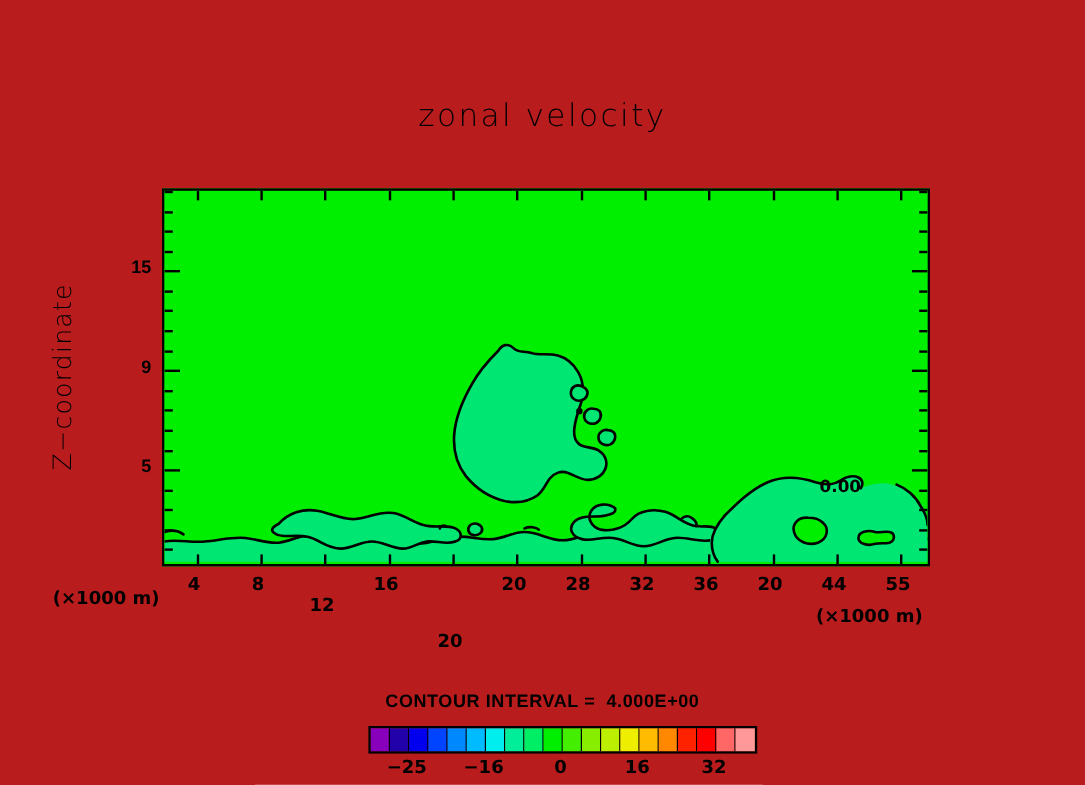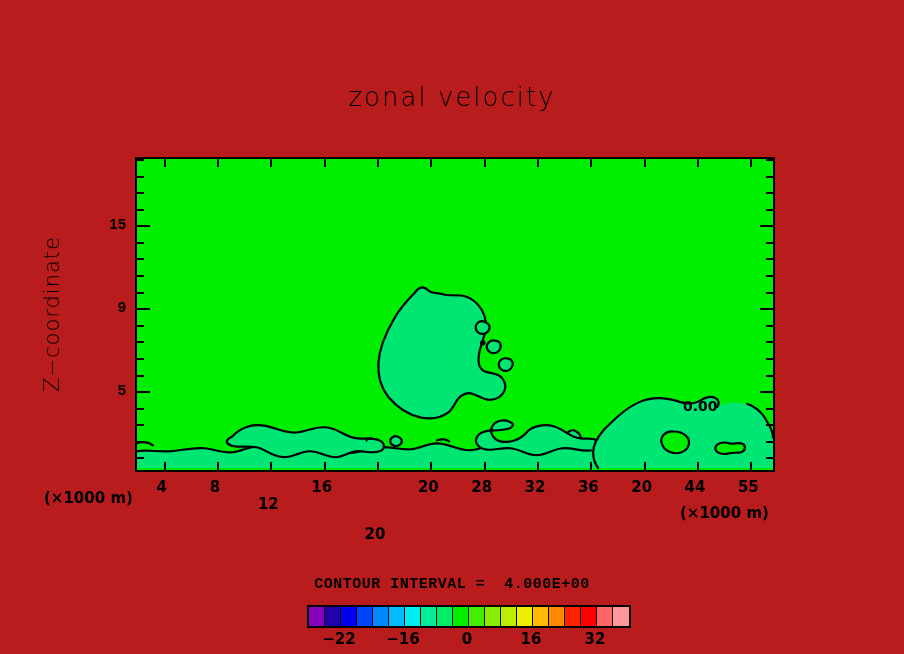--- a/index.html
+++ b/index.html
@@ -150,21 +150,21 @@
     white-space: pre;
   }
 
   
   #colorbar-caption {
     position: absolute;
     left: 0;
     top: 576px;
     width: 904px;
     text-align: center;
-    font-family: Liberation Mono, monospace;
+    font-family: Liberation Sans, sans-serif;
     font-size: 15px;
     font-weight: bold;
     letter-spacing: 0.5px;
     color: #000000;
     white-space: pre;
   }
   #colorbar {
     position: absolute;
     left: 307px;
     top: 605px;
@@ -460,20 +460,20 @@
       <div class="colorbar-cell" style="background: rgb(187, 238, 0);"></div>
       <div class="colorbar-cell" style="background: rgb(238, 238, 0);"></div>
       <div class="colorbar-cell" style="background: rgb(255, 187, 0);"></div>
       <div class="colorbar-cell" style="background: rgb(255, 136, 0);"></div>
       <div class="colorbar-cell" style="background: rgb(255, 34, 0);"></div>
       <div class="colorbar-cell" style="background: rgb(255, 0, 0);"></div>
       <div class="colorbar-cell" style="background: rgb(255, 102, 102);"></div>
       <div class="colorbar-cell" style="background: rgb(255, 153, 153);"></div>
     </div>
   <div id="colorbar-ticks" style="width: 320px;">
-      <div class="cb-tick-label" style="left: 32px;">−22</div>
+      <div class="cb-tick-label" style="left: 32px;">−25</div>
       <div class="cb-tick-label" style="left: 96px;">−16</div>
       <div class="cb-tick-label" style="left: 160px;">0</div>
       <div class="cb-tick-label" style="left: 224px;">16</div>
       <div class="cb-tick-label" style="left: 288px;">32</div>
     </div>
 
 </div>
 
 </body></html>

